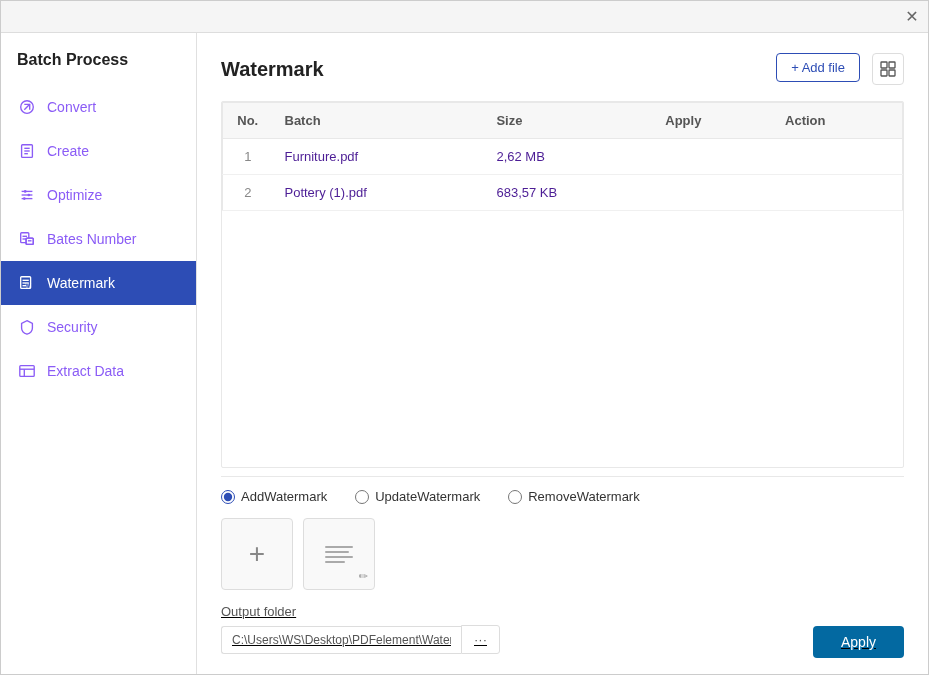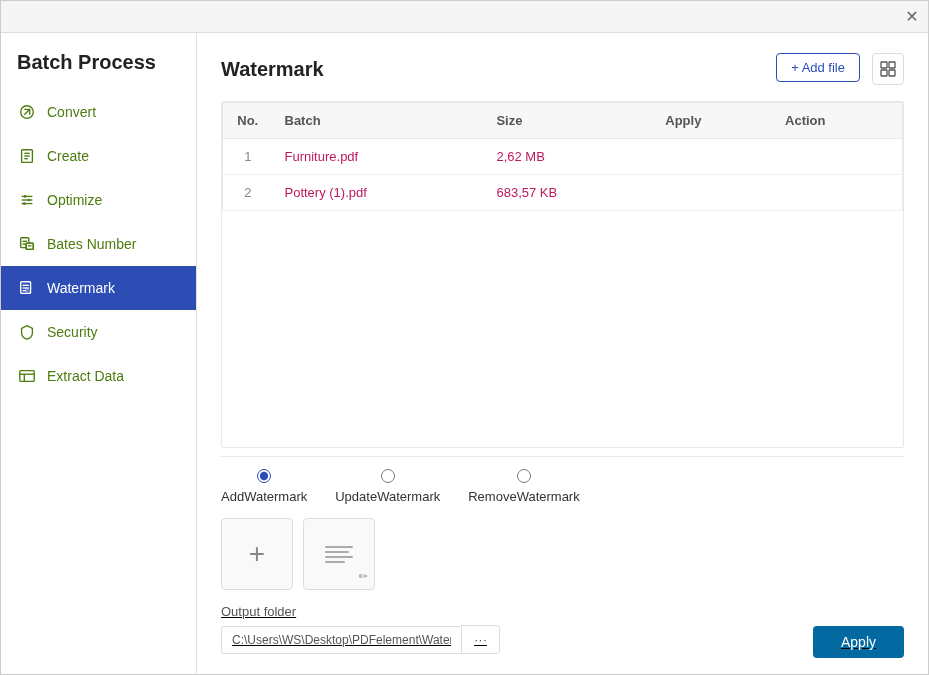--- a/index.html
+++ b/index.html
@@ -50,31 +50,31 @@
     
     .sidebar {
       width: 196px;
       background: #fff;
       border-right: 1px solid #e0e0e0;
       display: flex;
       flex-direction: column;
       padding-top: 8px;
     }
     .sidebar-title {
-      font-size: 20px;
+      font-size: 16px;
       font-weight: 600;
       color: #222;
       padding: 10px 16px 16px 16px;
     }
     .sidebar-item {
       display: flex;
       align-items: center;
       padding: 12px 16px;
       cursor: pointer;
-      color: #4d7c0f;
+      color: #8b5cf6;
       font-size: 14px;
       gap: 10px;
       border-radius: 0;
     }
     .sidebar-item.active {
       background: #2d4db5;
       color: #fff;
     }
     .sidebar-item .icon {
       width: 20px;
@@ -145,21 +145,21 @@
       padding: 10px 12px;
       font-size: 13px;
       font-weight: 700;
       color: #555;
       border-bottom: 1px solid #e8e8e8;
     }
     .file-table th:first-child { text-align: center; width: 50px; }
     .file-table td {
       padding: 10px 12px;
       font-size: 13px;
-      color: #be185d;
+      color: #4c1d95;
       border-bottom: 1px solid #f0f0f0;
     }
     .file-table td:first-child { text-align: center; color: #888; }
     .table-area {
       flex: 1;
       overflow-y: auto;
       border: 1px solid #e8e8e8;
       border-radius: 2px;
       min-height: 0;
     }
@@ -175,21 +175,20 @@
       margin-bottom: 14px;
       align-items: center;
     }
     .radio-label {
       display: flex;
       align-items: center;
       gap: 6px;
       font-size: 13px;
       color: #333;
       cursor: pointer;
-      flex-direction: column;
     }
     .radio-label input[type="radio"] {
       accent-color: #2d4db5;
       width: 14px;
       height: 14px;
     }
     .watermark-options {
       display: flex;
       gap: 10px;
       margin-bottom: 14px;

